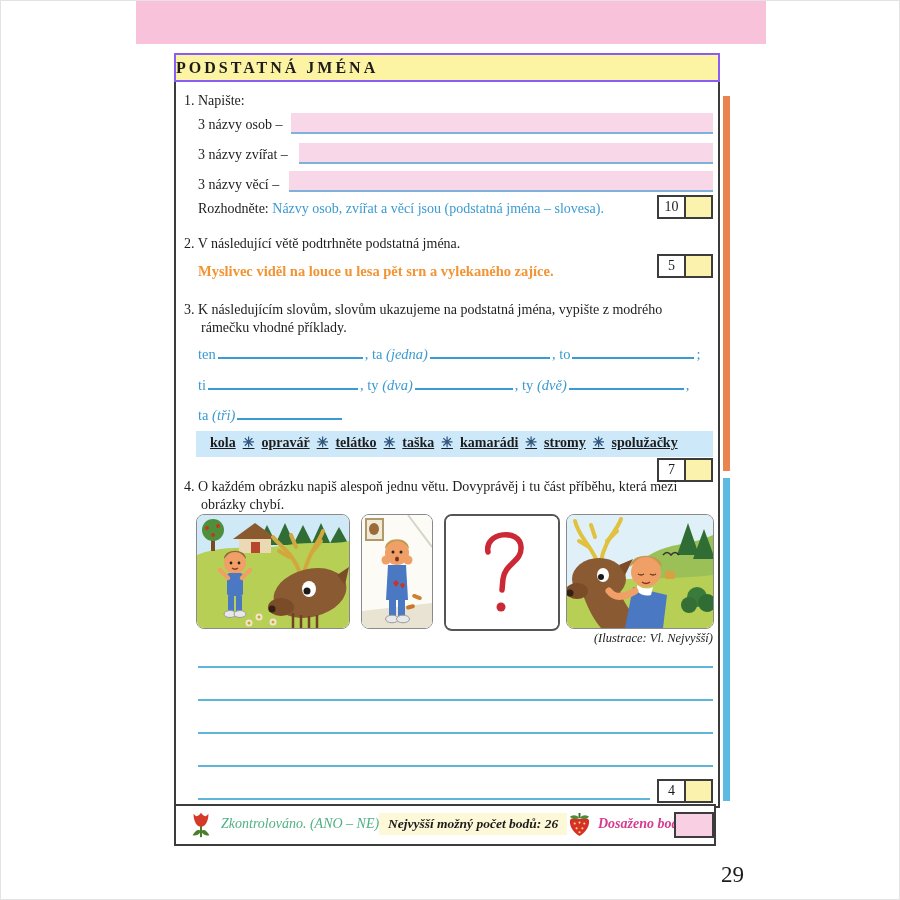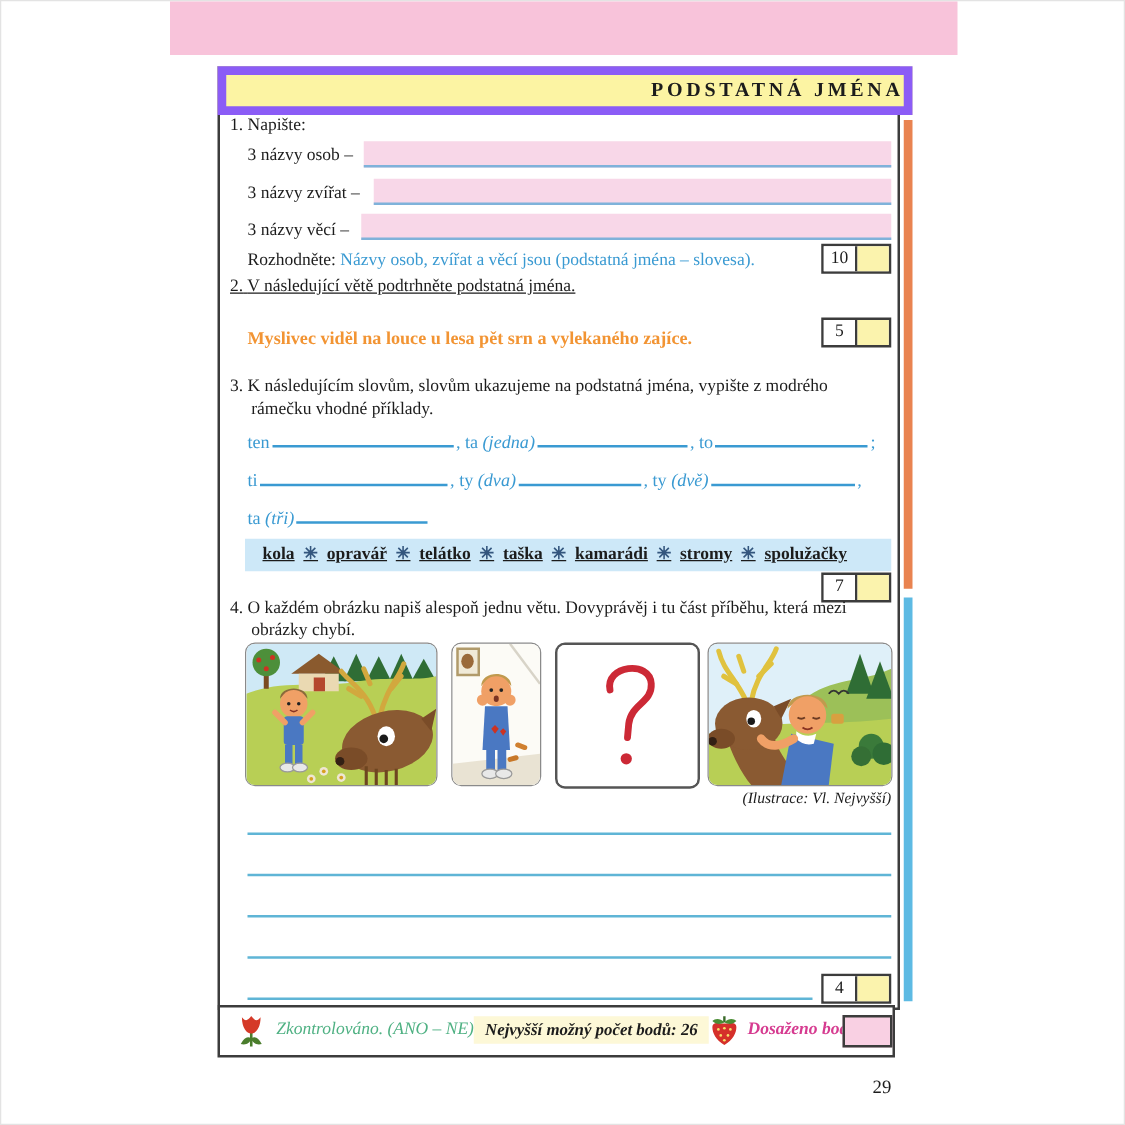--- a/index.html
+++ b/index.html
@@ -2,22 +2,22 @@
 <html><head>
 <meta charset="utf-8">
 <style>
   html,body{margin:0;padding:0;background:#fff;}
   .page{position:relative;width:898px;height:898px;background:#fff;border:1px solid #e3e3e3;
         font-family:"Liberation Serif", serif;color:#1c1c1c;overflow:hidden;}
   .abs{position:absolute;}
   .txt{font-size:14px;line-height:1.28;}
   .pink-top{left:135px;top:0;width:630px;height:43px;background:#f8c3da;}
   .frame{left:173px;top:52px;width:542px;height:751px;border:2px solid #3c3c3c;background:#fff;}
-  .title-bar{left:173px;top:52px;width:542px;height:25px;background:#fcf4a3;border:7px solid #8b5cf6;
-             text-align:right;font-weight:bold;font-size:16px;letter-spacing:3px;line-height:25px;}
+  .title-bar{left:173px;top:52px;width:542px;height:25px;background:#fcf4a3;border:2px solid #8b5cf6;
+             text-align:left;font-weight:bold;font-size:16px;letter-spacing:3px;line-height:25px;}
   .orange-bar{left:722px;top:95px;width:7px;height:375px;background:#e98350;}
   .blue-bar{left:722px;top:477px;width:7px;height:323px;background:#5dbae3;}
   .ex-heading{padding-left:17px;text-indent:-17px;}
   .pink-field{background:#f8d7e8;border-bottom:2px solid #7fb2da;height:19px;}
   .blueline{color:#3a9ad2;font-size:14.5px;white-space:nowrap;}
   .blueline .hint{font-style:italic;}
   .blank{display:inline-block;border-bottom:2px solid #3a9ad2;height:8px;margin:0 2px;}
   .wordbank{left:195px;top:430px;width:503px;height:20px;background:#cde8f8;padding:3px 0 3px 14px;
             font-weight:bold;font-size:14px;text-decoration:underline;}
   .wordbank .sep{color:#33567e;margin:0 7px;font-weight:bold;}
@@ -29,21 +29,21 @@
   .img{top:513px;height:113px;border:1.5px solid #8a8a8a;border-radius:8px;overflow:hidden;background:#fff;}
   .img svg{display:block;}
   .qbox{border:2px solid #555;}
   .caption{font-style:italic;font-size:12.5px;text-align:right;}
   .wline{border-top:2px solid #5fb5d6;height:0;}
   .footer-box{left:173px;top:803px;width:538px;height:38px;border:2px solid #3c3c3c;background:#fff;}
   .green-it{font-style:italic;color:#4fb183;font-size:14px;}
   .yellow-band{background:#fdf8d7;font-style:italic;font-weight:bold;font-size:13.5px;padding:3px 9px;}
   .magenta-it{font-style:italic;font-weight:bold;color:#d63b90;font-size:14px;}
   .result-box{width:36px;height:22px;background:#f9d0e3;border:2px solid #3c3c3c;}
-  .pagenum{font-size:15px;}
+  .pagenum{font-size:23px;margin-left:23px;}
 </style>
 </head>
 <body>
 
 <div class="page">
 
   <div class="abs pink-top"></div>
 
   <div class="abs frame"></div>
 
@@ -69,21 +69,21 @@
   <div class="abs txt" style="left:197px;top:199px;">
     <span>Rozhodněte:</span>
     <span class="blue-answer">Názvy osob, zvířat a věcí jsou (podstatná jména – slovesa).</span>
   </div>
 
   <div class="abs score" style="left:656px;top:194px;">
     <span class="num">10</span>
     <span class="fill"></span>
   </div>
 
-  <div class="abs txt" style="left:183px;top:220px;text-decoration:underline;">
+  <div class="abs txt" style="left:183px;top:234px;">
     <span>2.</span>
     <span>V následující větě podtrhněte podstatná jména.</span>
   </div>
   <div class="abs orange-sentence" style="left:197px;top:262px;">Myslivec viděl na louce u lesa pět srn a vylekaného zajíce.</div>
   <div class="abs score" style="left:656px;top:253px;">
     <span class="num">5</span>
     <span class="fill"></span>
   </div>
 
   <div class="abs txt ex-heading" style="left:183px;top:300px;width:508px;">

